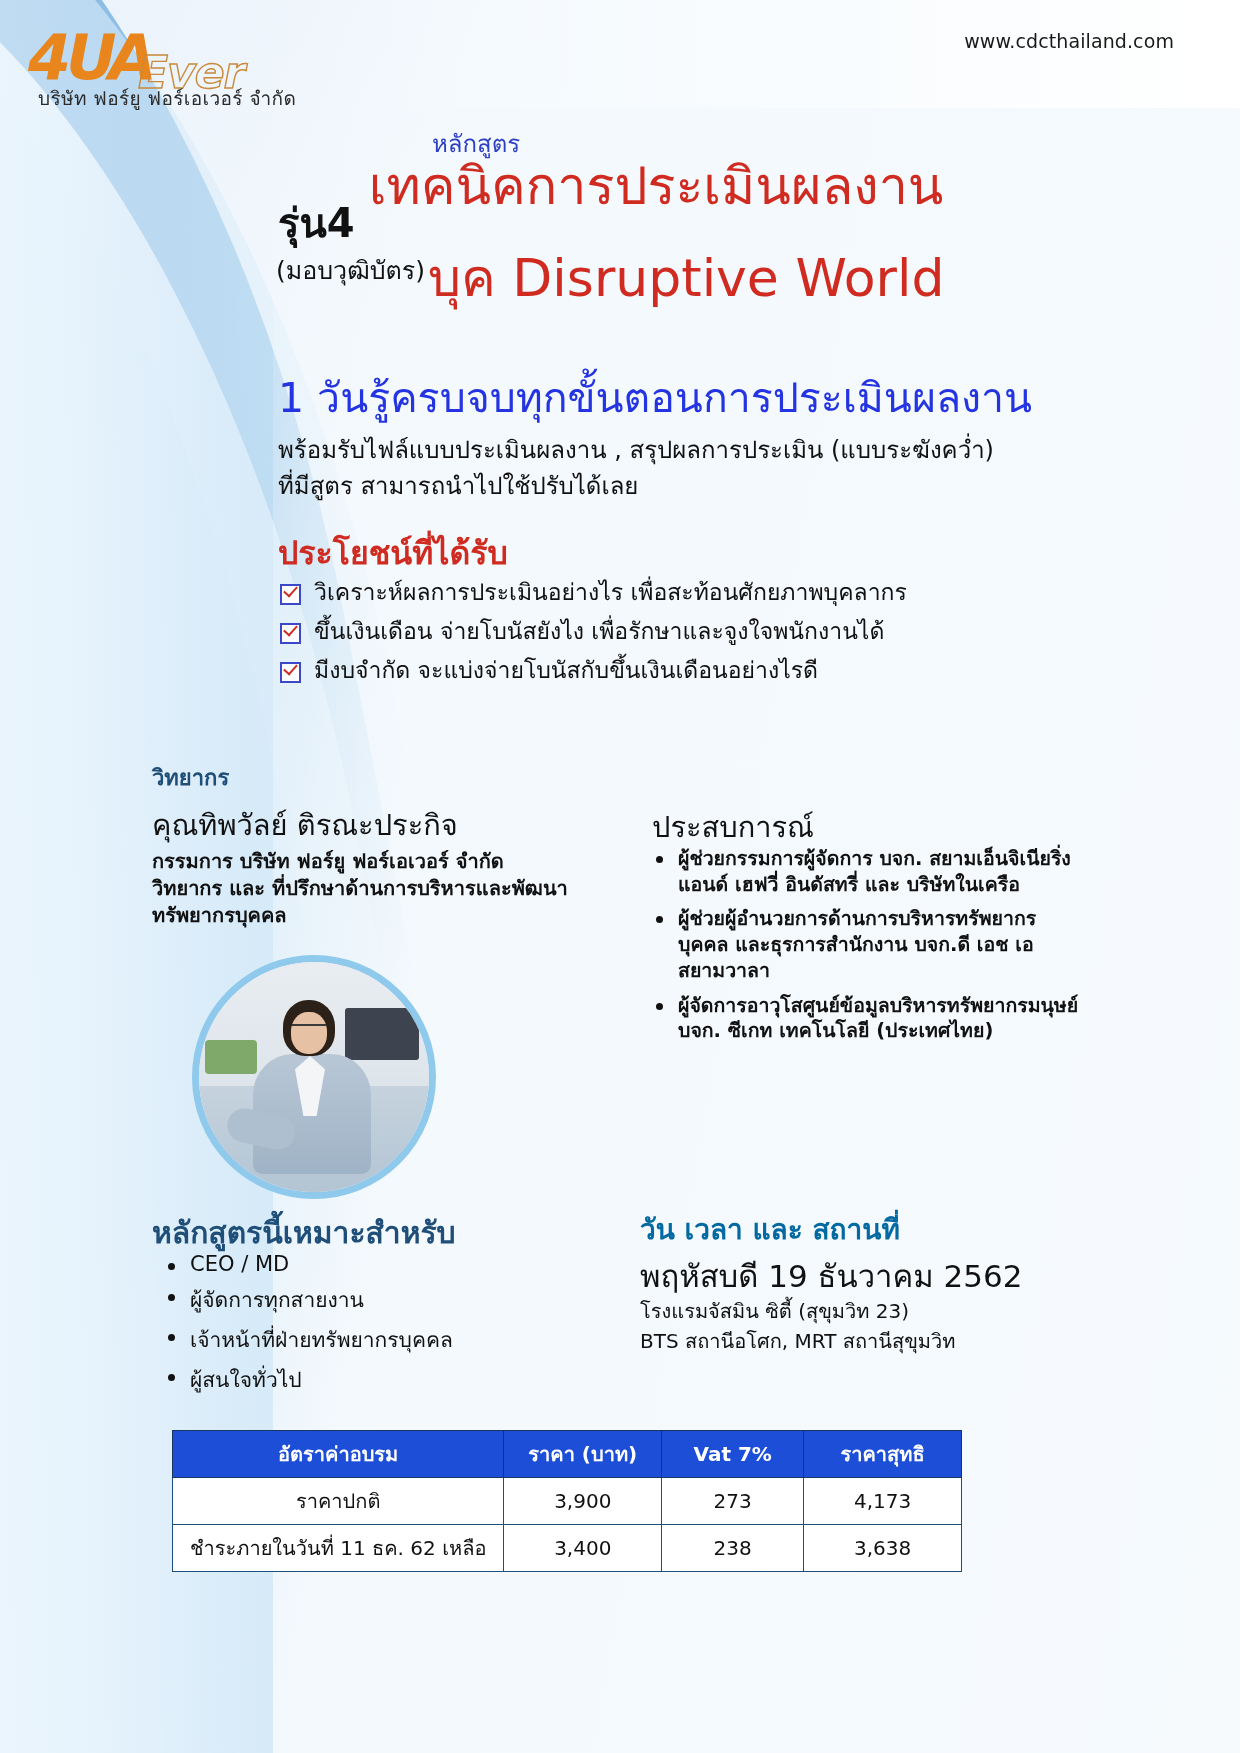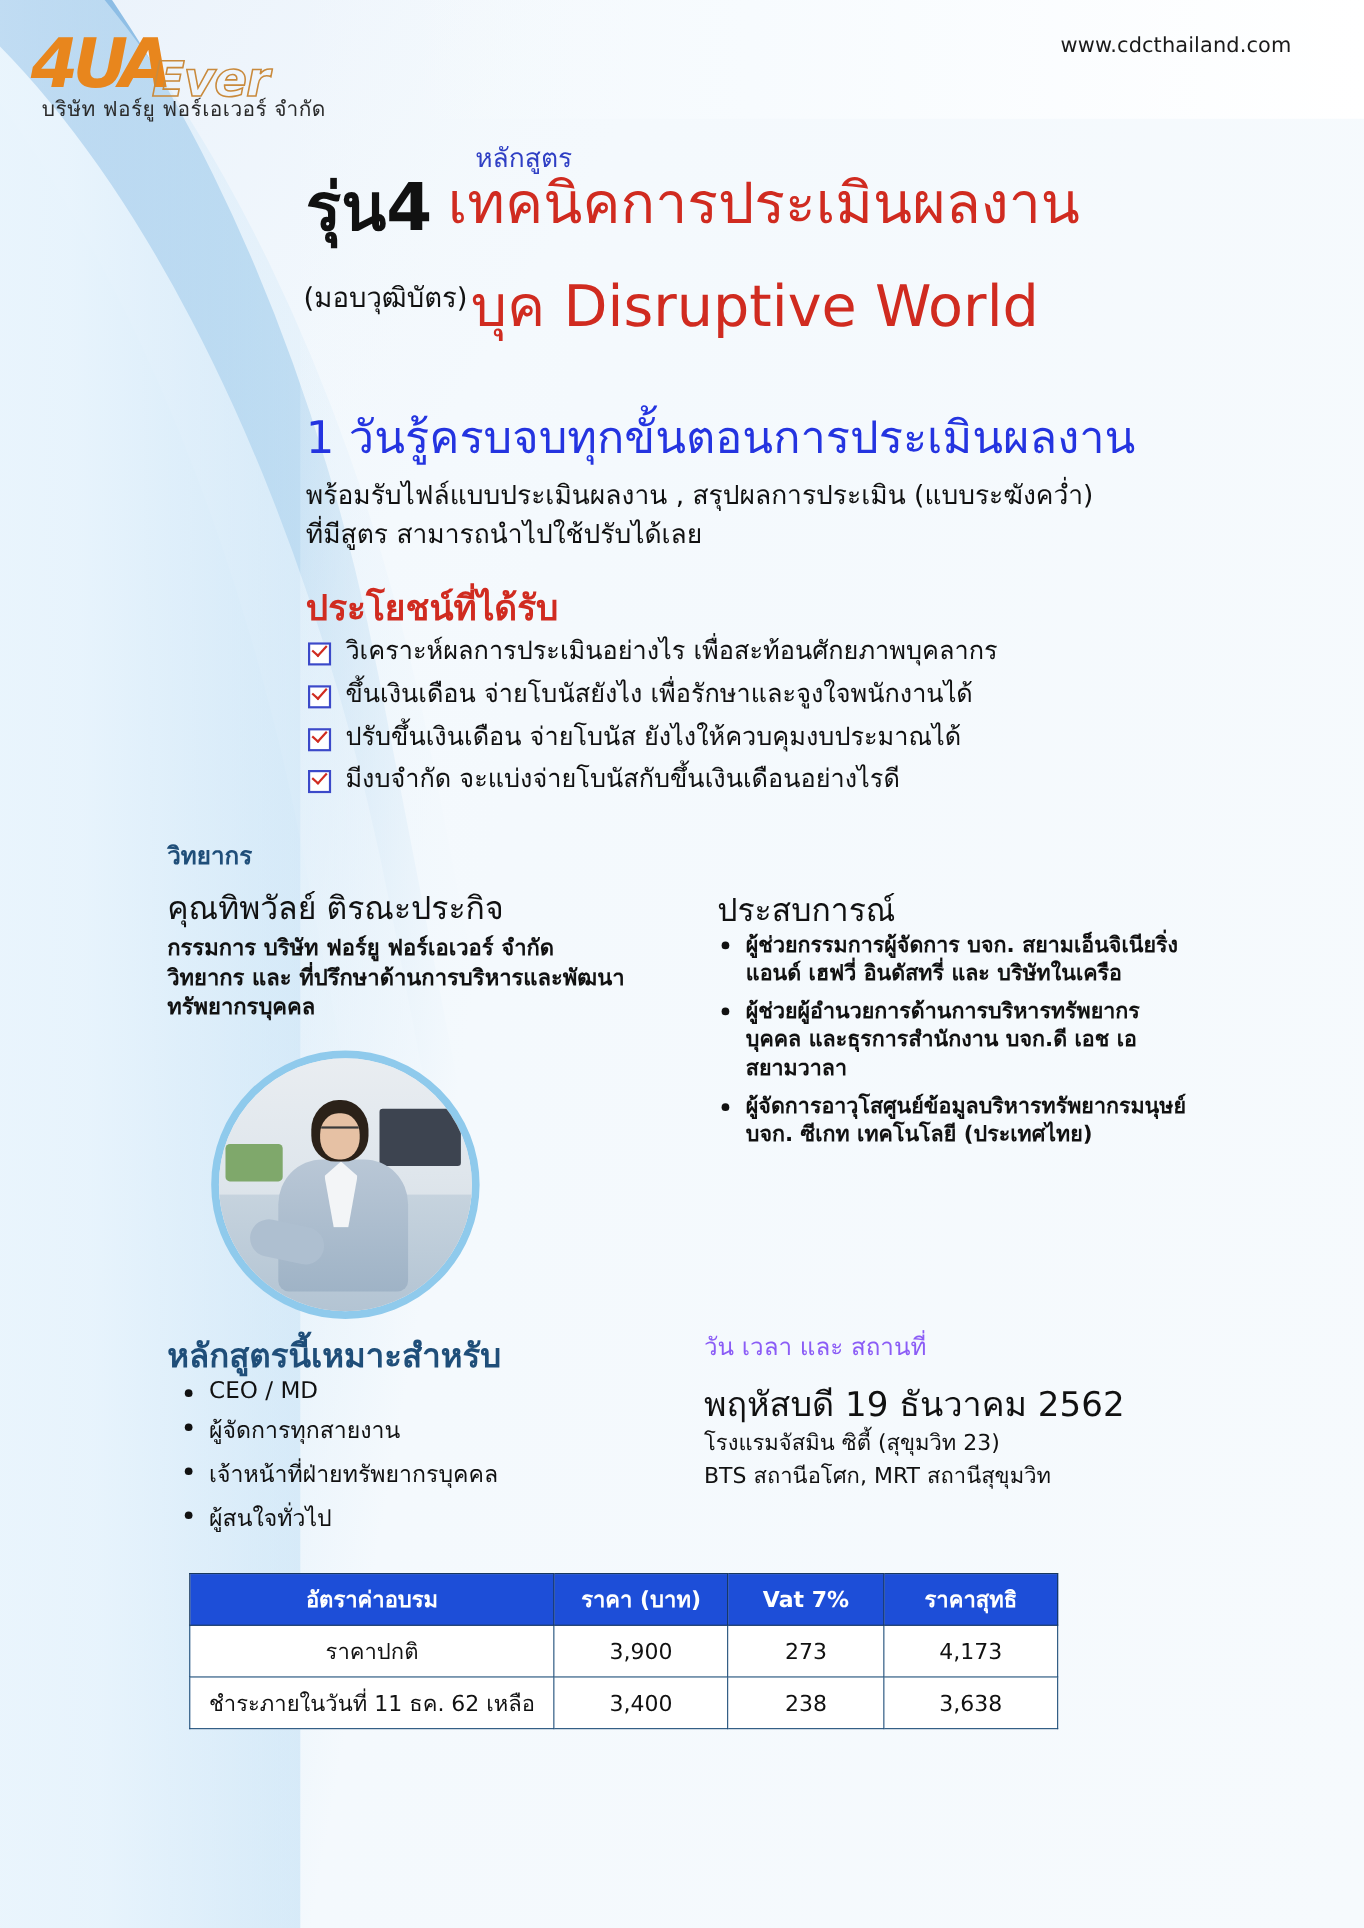--- a/index.html
+++ b/index.html
@@ -109,26 +109,27 @@
     color: #2f3fc4;
   }
   .title-row {
     position: absolute;
     left: 278px;
     top: 158px;
     display: flex;
     align-items: flex-start;
   }
   .run4 {
-    font-size: 60px;
+    font-size: 40px;
     font-weight: 700;
     color: #111111;
     line-height: 1.05;
     margin-right: 14px;
     white-space: nowrap;
+    margin-top: 44px;
   }
   .title-main {
     font-size: 52px;
     color: #d02b20;
     line-height: 1.08;
     white-space: nowrap;
   }
   .cert {
     position: absolute;
     left: 276px;
@@ -355,23 +356,23 @@
     width: 7px; height: 7px;
     border-radius: 50%;
     background: #111111;
   }
 
   
   .date-head {
     position: absolute;
     left: 640px;
     top: 1207px;
-    font-size: 22px;
-    font-weight: 400;
-    color: #8b5cf6;
+    font-size: 28px;
+    font-weight: 700;
+    color: #0369a1;
   }
   .date-main {
     position: absolute;
     left: 640px;
     top: 1251px;
     font-size: 31px;
     color: #111111;
   }
   .venue {
     position: absolute;
@@ -447,24 +448,20 @@
 
   <div class="benefits-title">ประโยชน์ที่ได้รับ</div>
   <div class="benefits-list">
     <div class="benefit-item">
       <span class="chk"></span>
       <span class="benefit-text">วิเคราะห์ผลการประเมินอย่างไร เพื่อสะท้อนศักยภาพบุคลากร</span>
     </div>
     <div class="benefit-item">
       <span class="chk"></span>
       <span class="benefit-text">ขึ้นเงินเดือน จ่ายโบนัสยังไง เพื่อรักษาและจูงใจพนักงานได้</span>
-    </div>
-    <div class="benefit-item">
-      <span class="chk"></span>
-      <span class="benefit-text">ปรับขึ้นเงินเดือน จ่ายโบนัส ยังไงให้ควบคุมงบประมาณได้</span>
     </div>
     <div class="benefit-item">
       <span class="chk"></span>
       <span class="benefit-text">มีงบจำกัด จะแบ่งจ่ายโบนัสกับขึ้นเงินเดือนอย่างไรดี</span>
     </div>
   </div>
 
   <div class="speaker-head">วิทยากร</div>
   <div class="speaker-name">คุณทิพวัลย์ ติรณะประกิจ</div>
   <div class="speaker-roles">กรรมการ บริษัท ฟอร์ยู ฟอร์เอเวอร์ จำกัด<br>วิทยากร และ ที่ปรึกษาด้านการบริหารและพัฒนาทรัพยากรบุคคล</div>

